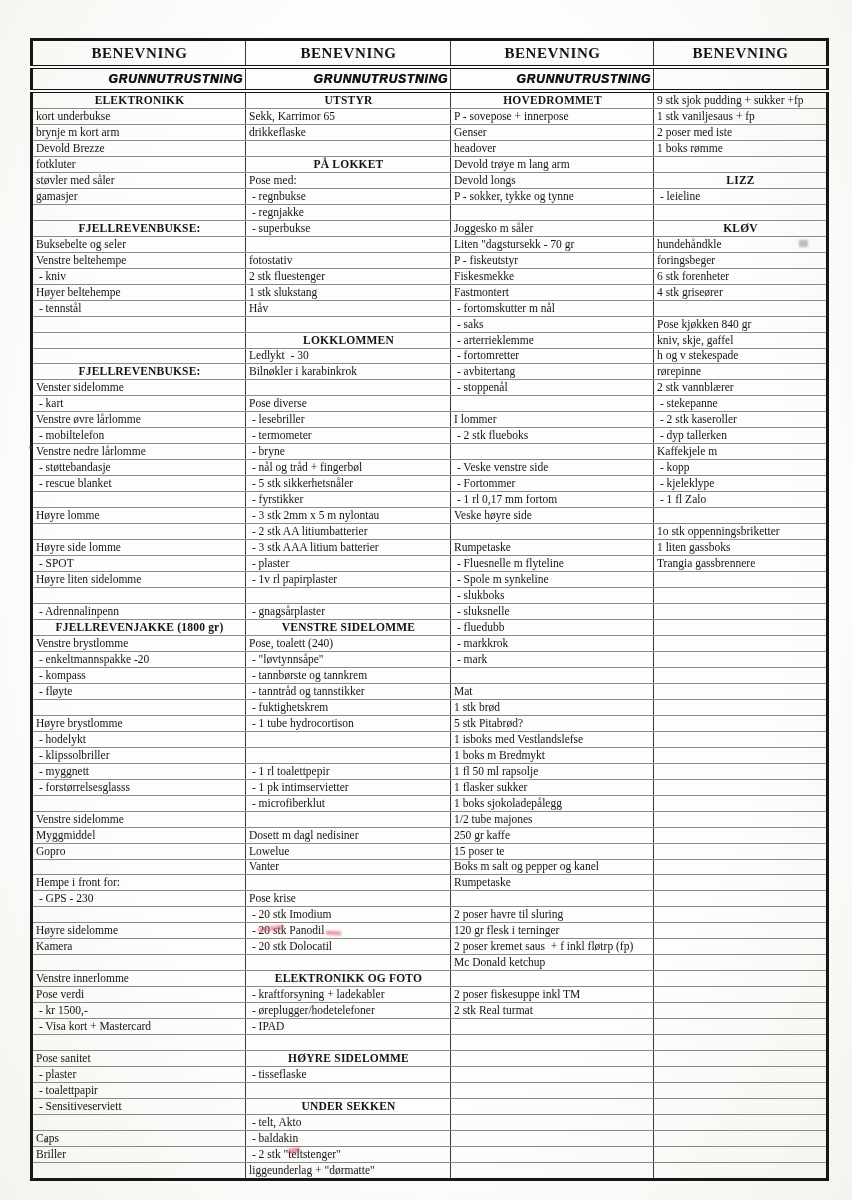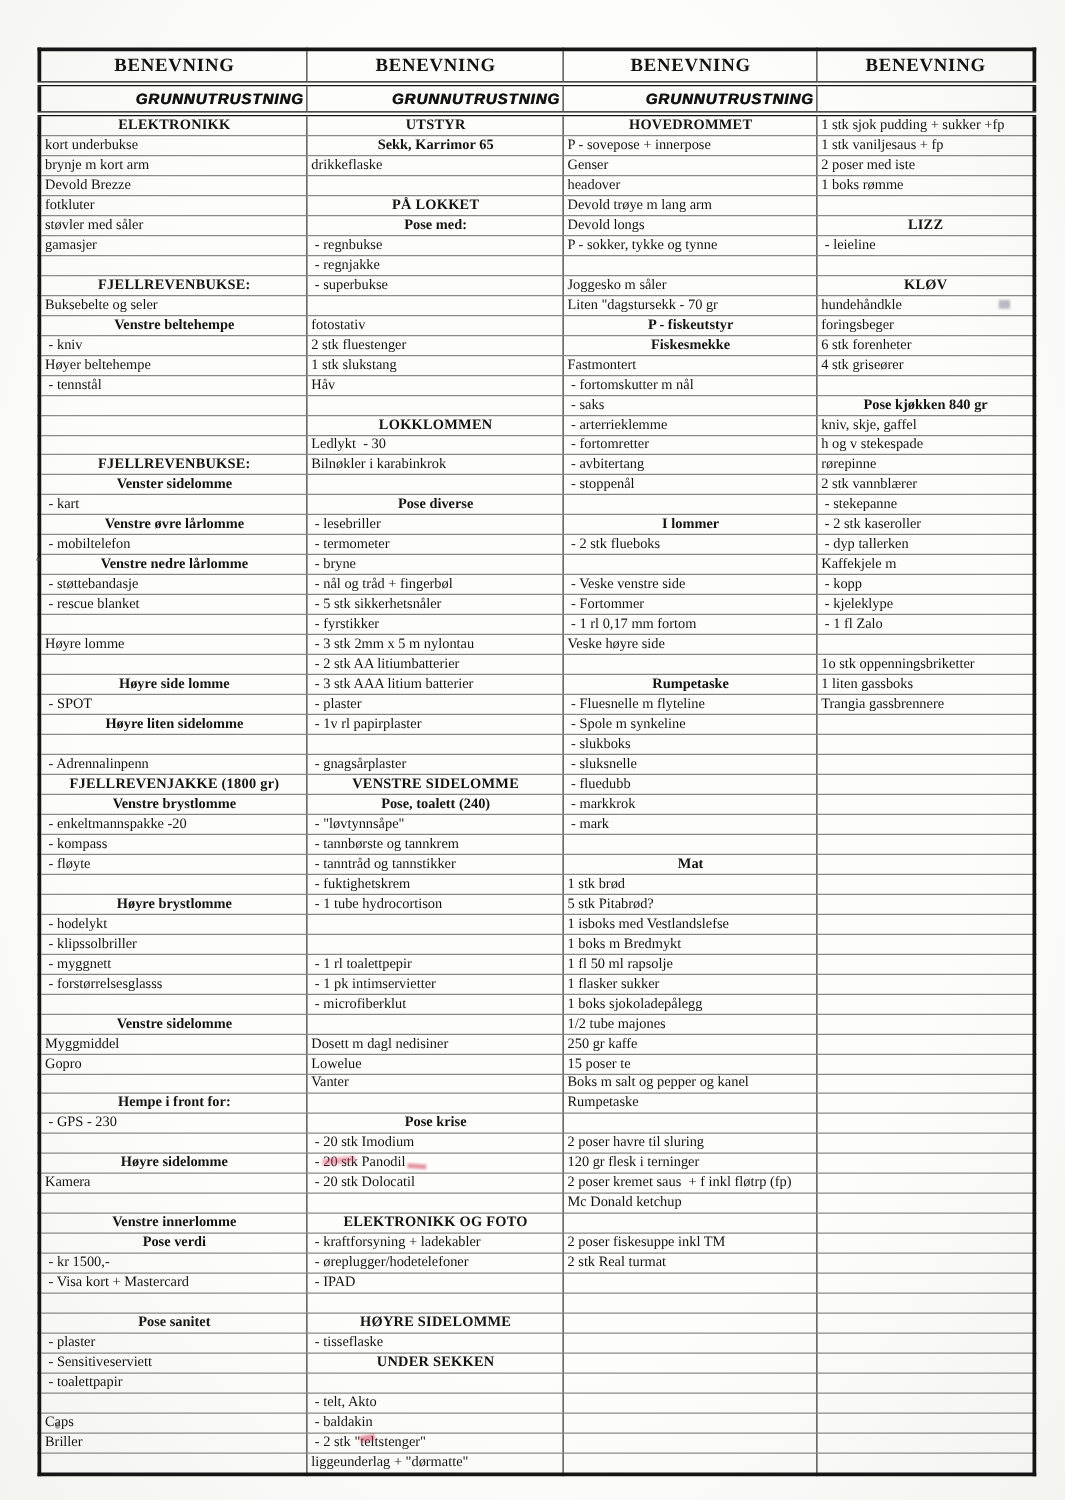--- a/index.html
+++ b/index.html
@@ -30,21 +30,21 @@
   }
   tr.r-grunn th{
     height:20px;font-size:12px;font-weight:bold;font-style:italic;
     text-align:right;letter-spacing:.8px;
     font-family:"Liberation Sans","DejaVu Sans",sans-serif;
     text-shadow:.6px 0 0 currentColor;
     border-bottom:4px double #111;
   }
   .tbl tbody td{height:14.97px;font-size:11.5px;line-height:13px;}
   td.c-h{font-weight:bold;text-align:center;font-size:12.5px;letter-spacing:.2px;}
-  td.c-b{font-weight:bold;text-align:center;}
+  td.c-b{font-weight:normal;text-align:left;}
   td.c-i{text-align:left;}
   td.c-e{}
   .smudge{position:absolute;pointer-events:none;}
   .sm-red1{left:258px;top:926px;width:26px;height:5px;background:rgba(214,62,96,.45);filter:blur(1.2px);transform:rotate(-6deg);}
   .sm-red2{left:326px;top:931px;width:15px;height:4px;background:rgba(205,50,80,.5);filter:blur(1px);transform:rotate(4deg);}
   .sm-red3{left:288px;top:1148px;width:12px;height:5px;background:rgba(205,50,80,.5);filter:blur(1px);transform:rotate(-10deg);}
   .sm-gray1{left:799px;top:240px;width:9px;height:7px;background:rgba(110,105,130,.45);filter:blur(.8px);}
   .sm-dot1{left:29px;top:446px;width:3px;height:3px;background:rgba(70,70,70,.6);border-radius:50%;}
   .sm-dot2{left:44px;top:1138px;width:4px;height:5px;background:rgba(80,80,80,.5);filter:blur(.5px);border-radius:50%;}
 </style>
@@ -71,21 +71,21 @@
         <th>GRUNNUTRUSTNING</th>
         <th>GRUNNUTRUSTNING</th>
         <th></th>
       </tr>
     </thead>
     <tbody>
         <tr>
           <td class="c-h">ELEKTRONIKK</td>
           <td class="c-h">UTSTYR</td>
           <td class="c-h">HOVEDROMMET</td>
-          <td class="c-i">1 stk sjok pudding + sukker +fp</td>
+          <td class="c-i">9 stk sjok pudding + sukker +fp</td>
         </tr>
         <tr>
           <td class="c-i">kort underbukse</td>
           <td class="c-b">Sekk, Karrimor 65</td>
           <td class="c-i">P - sovepose + innerpose</td>
           <td class="c-i">1 stk vaniljesaus + fp</td>
         </tr>
         <tr>
           <td class="c-i">brynje m kort arm</td>
           <td class="c-i">drikkeflaske</td>
@@ -440,28 +440,28 @@
           <td class="c-e"></td>
           <td class="c-e"></td>
         </tr>
         <tr>
           <td class="c-i"> - plaster</td>
           <td class="c-i"> - tisseflaske</td>
           <td class="c-e"></td>
           <td class="c-e"></td>
         </tr>
         <tr>
+          <td class="c-i"> - toalettpapir</td>
+          <td class="c-e"></td>
+          <td class="c-e"></td>
+          <td class="c-e"></td>
+        </tr>
+        <tr>
           <td class="c-i"> - Sensitiveserviett</td>
           <td class="c-h">UNDER SEKKEN</td>
-          <td class="c-e"></td>
-          <td class="c-e"></td>
-        </tr>
-        <tr>
-          <td class="c-i"> - toalettpapir</td>
-          <td class="c-e"></td>
           <td class="c-e"></td>
           <td class="c-e"></td>
         </tr>
         <tr>
           <td class="c-e"></td>
           <td class="c-i"> - telt, Akto</td>
           <td class="c-e"></td>
           <td class="c-e"></td>
         </tr>
         <tr>

